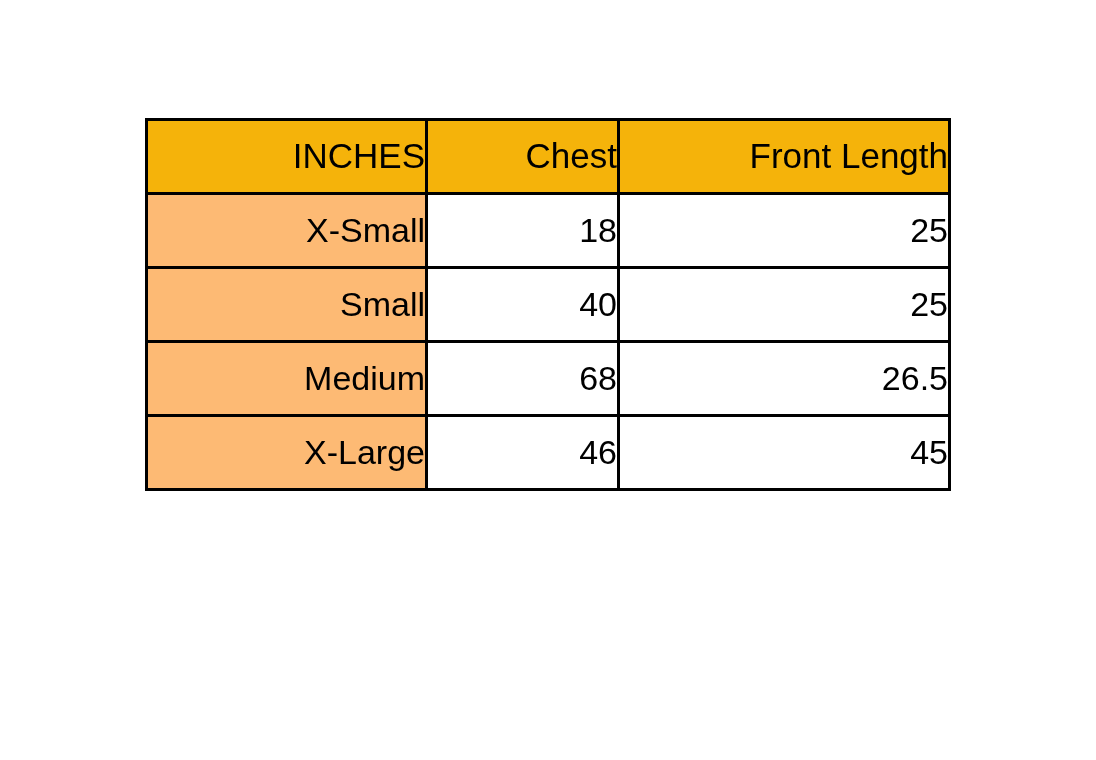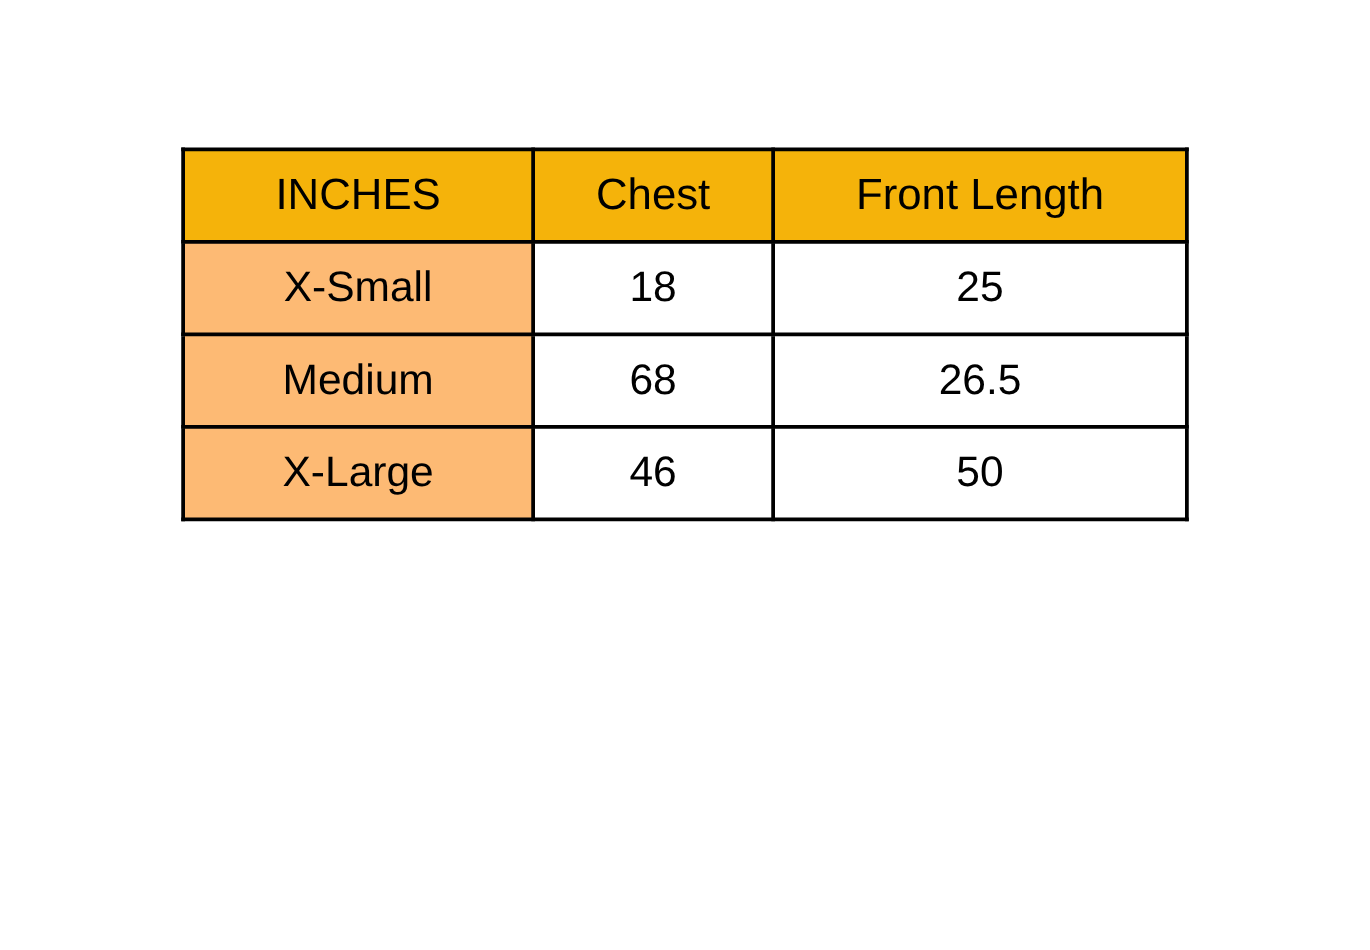--- a/index.html
+++ b/index.html
@@ -31,21 +31,21 @@
     width: 803px;
     background: #ffffff;
   }
   table.size-chart col.c-label { width: 280px; }
   table.size-chart col.c-chest { width: 192px; }
   table.size-chart col.c-front { width: 331px; }
 
   table.size-chart th,
   table.size-chart td {
     border: 3px solid #000000;
-    text-align: center;
+    text-align: right;
     vertical-align: middle;
     color: #000000;
     font-weight: normal;
     padding: 0;
     line-height: 1.1;
     margin-left: 28px;
   }
   
   table.size-chart thead th {
     height: 71px;
@@ -86,25 +86,30 @@
           <th class="head-front">Front Length</th>
         </tr>
       </thead>
       <tbody>
         <tr>
           <td class="size-name">X-Small</td>
           <td class="num">18</td>
           <td class="num">25</td>
         </tr>
         <tr>
+          <td class="size-name">Small</td>
+          <td class="num">40</td>
+          <td class="num">25</td>
+        </tr>
+        <tr>
           <td class="size-name">Medium</td>
           <td class="num">68</td>
           <td class="num">26.5</td>
         </tr>
         <tr>
           <td class="size-name">X-Large</td>
           <td class="num">46</td>
-          <td class="num">50</td>
+          <td class="num">45</td>
         </tr>
       </tbody>
     </table>
   </div>
 </div>
 
 </body></html>

